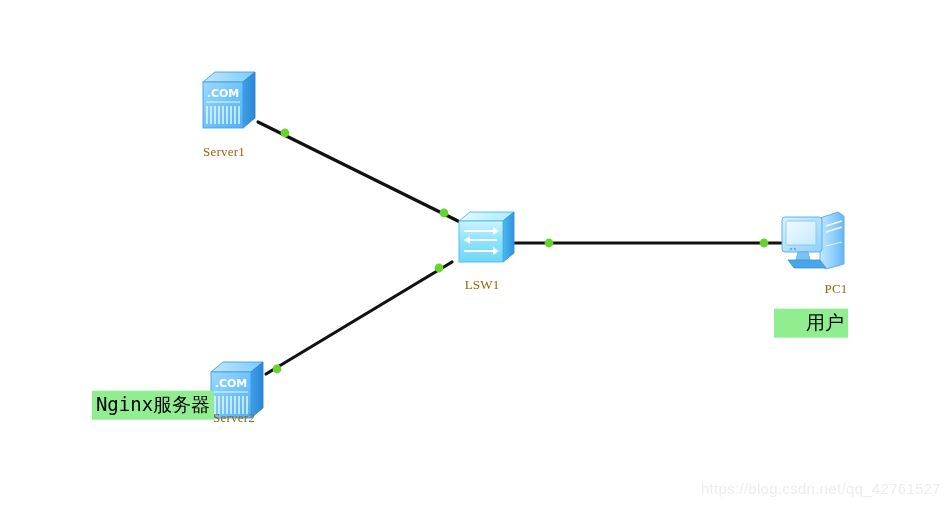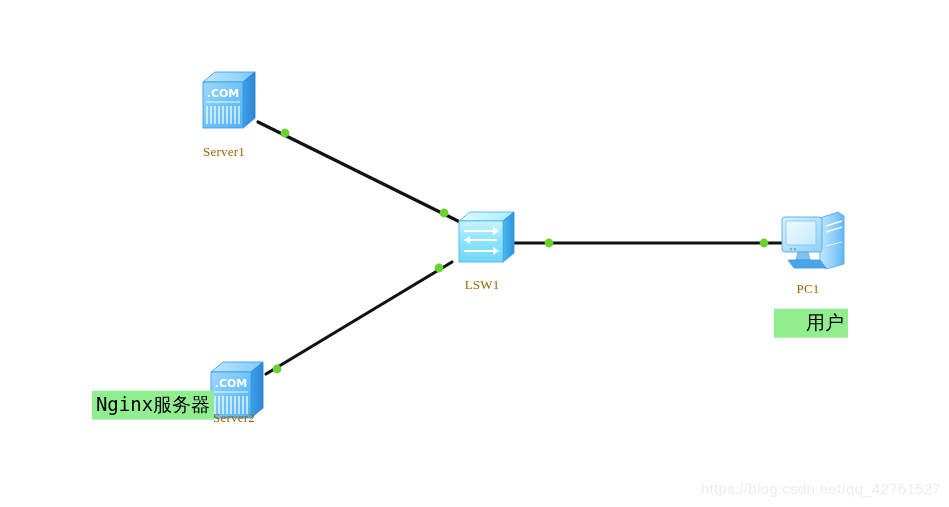--- a/index.html
+++ b/index.html
@@ -233,20 +233,20 @@
         <rect x="10" y="15" width="30" height="24" rx="1.5" fill="url(#pcScreen)" stroke="#7cc3f2" stroke-width="0.8"></rect>
         <circle cx="15" cy="43" r="1.2" fill="#5fb0ee"></circle>
         <circle cx="19" cy="43" r="1.2" fill="#5fb0ee"></circle>
 
         <polygon points="22,46 32,46 34,54 20,54" fill="#7cc3f2" stroke="#58a9e8" stroke-width="0.8"></polygon>
 
         <polygon points="12,54 44,54 50,62 18,62" fill="#4aa6ea" stroke="#3d93d8" stroke-width="0.8"></polygon>
       </svg>
     </div>
   </div>
-  <div class="node-label" style="left:808px; top:281px;">PC1</div>
+  <div class="node-label" style="left:836px; top:281px;">PC1</div>
 
   <div class="annotation" style="left:124px; top:405px;margin-left:29px;">Nginx服务器</div>
   <div class="annotation cjk" style="left:811px; top:323px;">用户</div>
 
   <div class="watermark">https://blog.csdn.net/qq_42761527</div>
 
 </div>
 
 </body></html>

